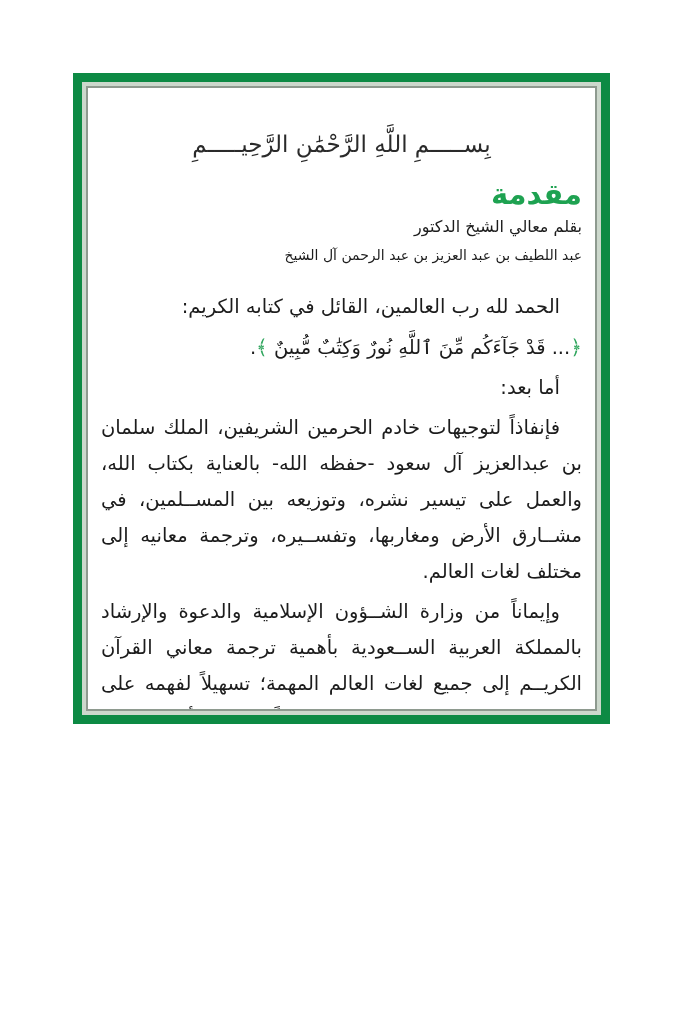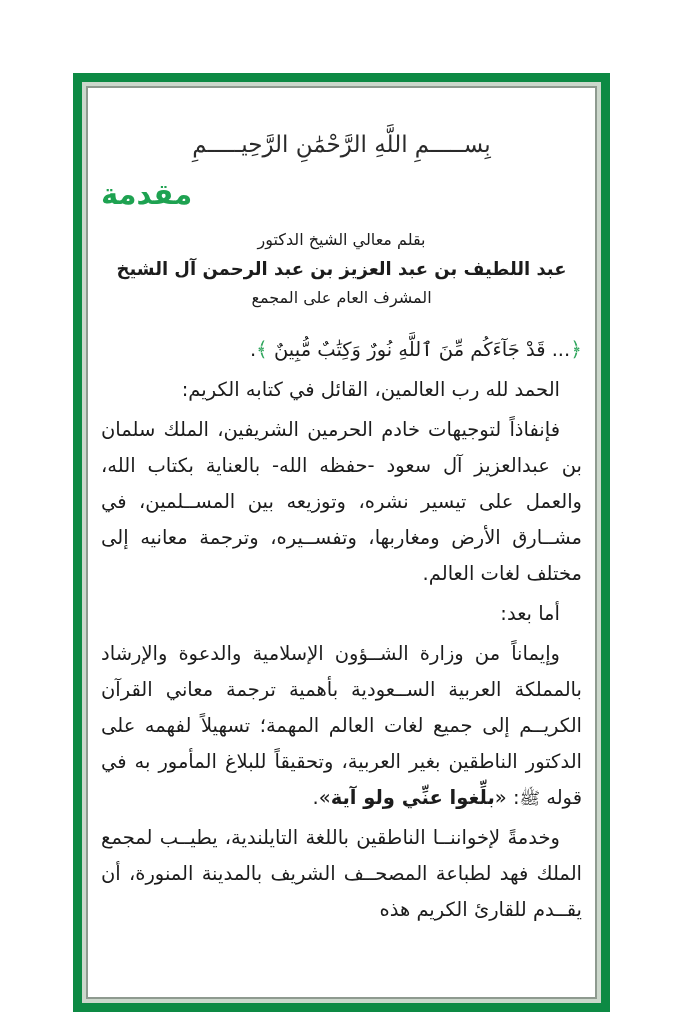--- a/index.html
+++ b/index.html
@@ -6,21 +6,21 @@
   body{
     width:682px;height:1024px;
     background:#ffffff;
     font-family:"DejaVu Sans",sans-serif;
     position:relative;
     overflow:hidden;
   }
   .frame{
     position:absolute;
     left:73px;top:73px;
-    width:537px;height:939px;
+    width:537px;height:651px;
     box-sizing:border-box;
     border:9px solid #0d8a44;
     background:#c2410c;
   }
   .frame-mid{
     width:100%;height:100%;
     box-sizing:border-box;
     border:4px solid #ccd8cc;
   }
   .frame-inner{
@@ -39,33 +39,31 @@
     text-align:center;
     font-family:"DejaVu Serif",serif;
     font-size:23px;
     color:#2a2a2a;
     letter-spacing:0px;
     white-space:nowrap;
     line-height:36px;
   }
   .title{
     margin:14px 0 0 0;
-    text-align:left;
+    text-align:right;
     font-size:29px;
     font-weight:bold;
     color:#1ea251;
     line-height:36px;
   }
   .byline-block{
-    margin-top:13px;
-    text-align:center;
     line-height:29px;
   }
   .byline{font-size:16px;}
-  .author{font-size:18px;font-weight:bold;}
+  .author{font-size:14px;font-weight:normal;}
   .role{font-size:16px;}
   .bodytext{
     margin-top:19px;
     font-size:19.5px;
     line-height:36px;
     text-align:justify;
     text-justify:inter-word;
   }
   .para{margin:0 0 4px 0;}
   .para.indent{text-indent:22px;}
@@ -81,28 +79,27 @@
     <div class="frame-inner">
       <div class="content">
 
         <div class="bismillah">بِســـــمِ اللَّهِ الرَّحْمَٰنِ الرَّحِيـــــمِ</div>
 
         <h1 class="title">مقدمة</h1>
 
         <div class="byline-block">
           <div class="byline">بقلم معالي الشيخ الدكتور</div>
           <div class="author">عبد اللطيف بن عبد العزيز بن عبد الرحمن آل الشيخ</div>
-          <div class="role">المشرف العام على المجمع</div>
         </div>
 
         <div class="bodytext">
+            <div class="para indent"><span>الحمد لله رب العالمين، القائل في كتابه الكريم:</span></div>
             <div class="para"><span class="bracket">﴿</span><span>... قَدْ جَآءَكُم مِّنَ ٱللَّهِ نُورٌ وَكِتَٰبٌ مُّبِينٌ </span><span class="bracket">﴾</span><span>.</span></div>
-            <div class="para indent"><span>الحمد لله رب العالمين، القائل في كتابه الكريم:</span></div>
+            <div class="para indent"><span>أما بعد:</span></div>
             <div class="para indent"><span>فإنفاذاً لتوجيهات خادم الحرمين الشريفين، الملك سلمان بن عبدالعزيز آل سعود -حفظه الله- بالعناية بكتاب الله، والعمل على تيسير نشره، وتوزيعه بين المســلمين، في مشــارق الأرض ومغاربها، وتفســيره، وترجمة معانيه إلى مختلف لغات العالم.</span></div>
-            <div class="para indent"><span>أما بعد:</span></div>
             <div class="para indent"><span>وإيماناً من وزارة الشــؤون الإسلامية والدعوة والإرشاد بالمملكة العربية الســعودية بأهمية ترجمة معاني القرآن الكريــم إلى جميع لغات العالم المهمة؛ تسهيلاً لفهمه على الدكتور الناطقين بغير العربية، وتحقيقاً للبلاغ المأمور به في قوله </span><span class="saw">ﷺ</span><span>: «</span><span class="bold">بلِّغوا عنِّي ولو آية</span><span>».</span></div>
             <div class="para indent"><span>وخدمةً لإخواننــا الناطقين باللغة التايلندية، يطيــب لمجمع الملك فهد لطباعة المصحــف الشريف بالمدينة المنورة، أن يقــدم للقارئ الكريم هذه</span></div>
           </div>
 
       </div>
     </div>
   </div>
 </div>
 
 </body></html>

